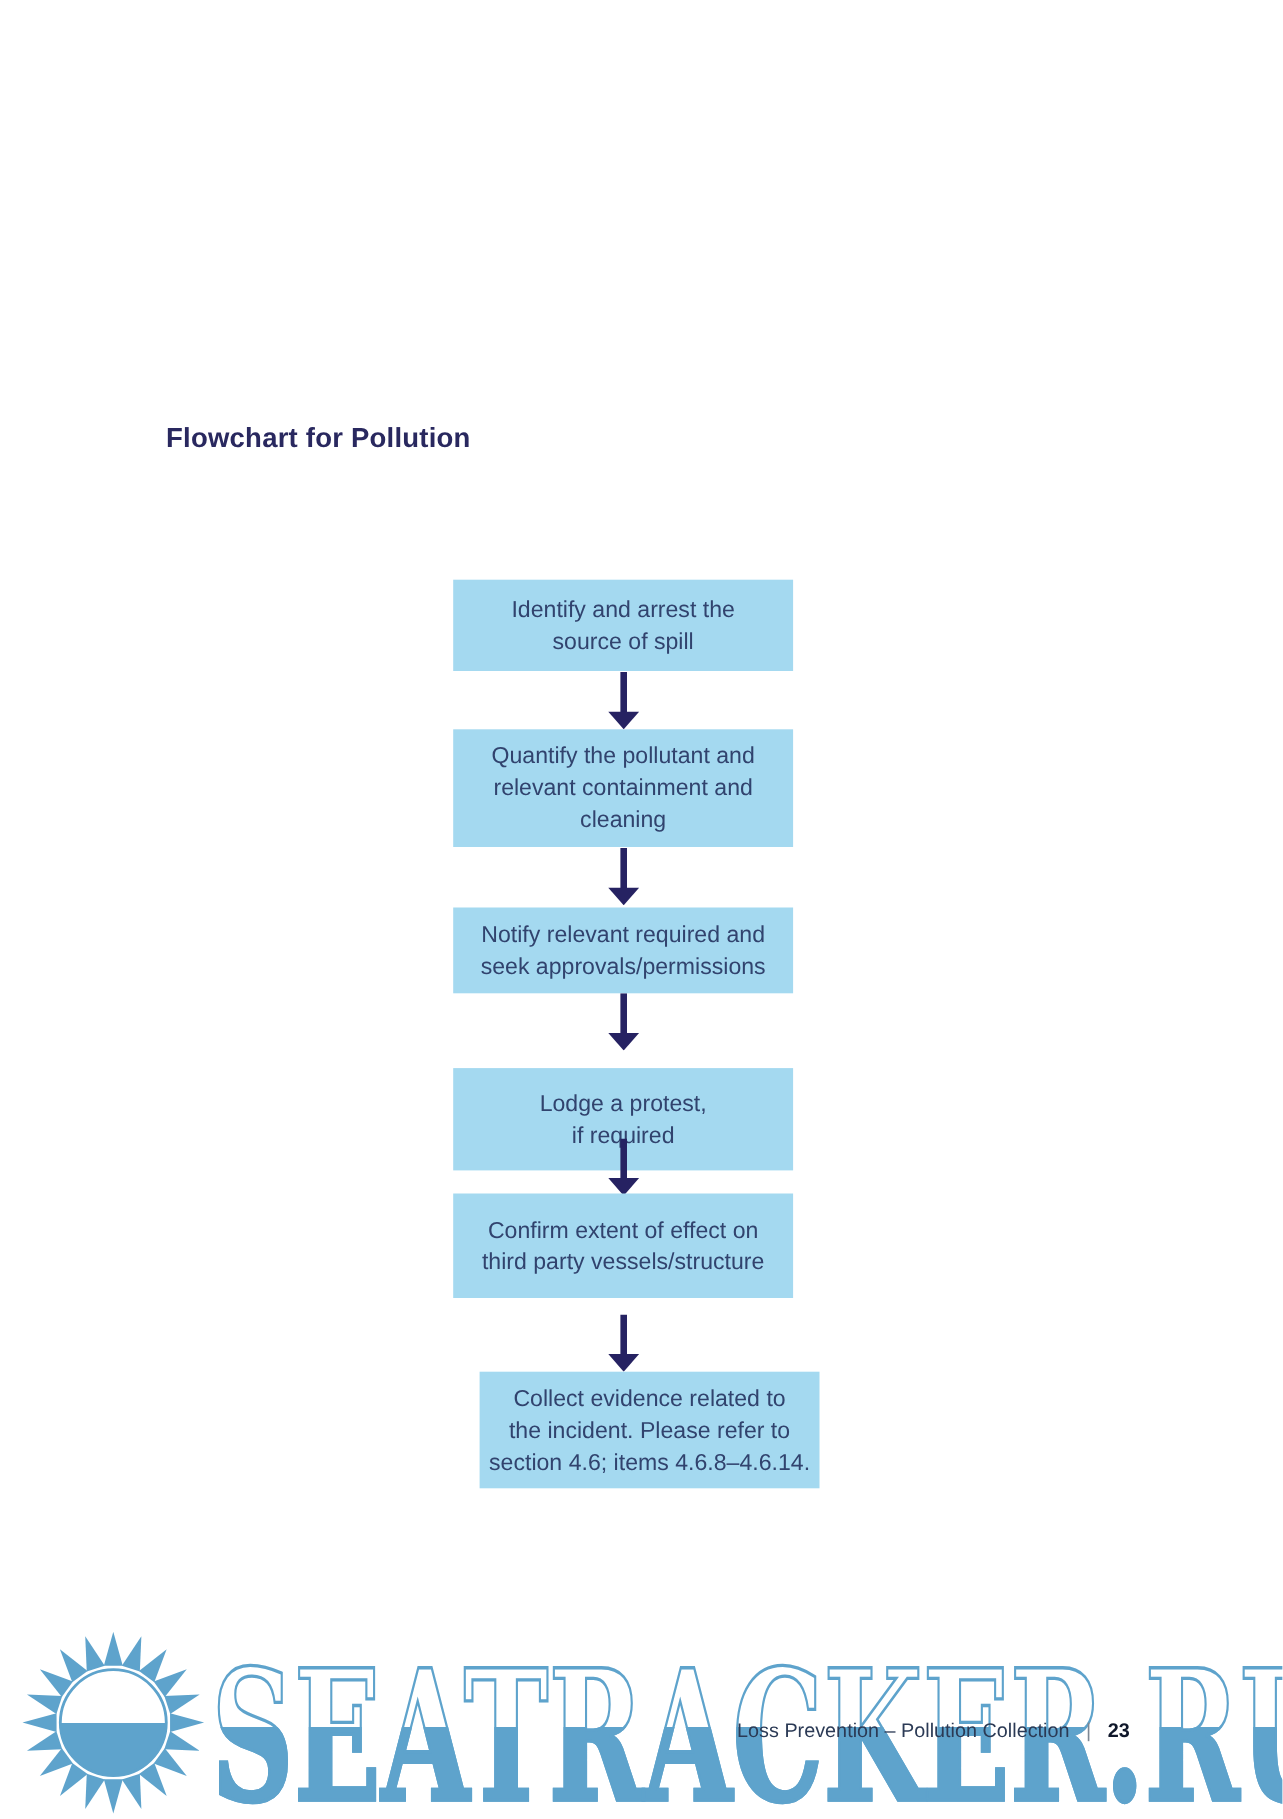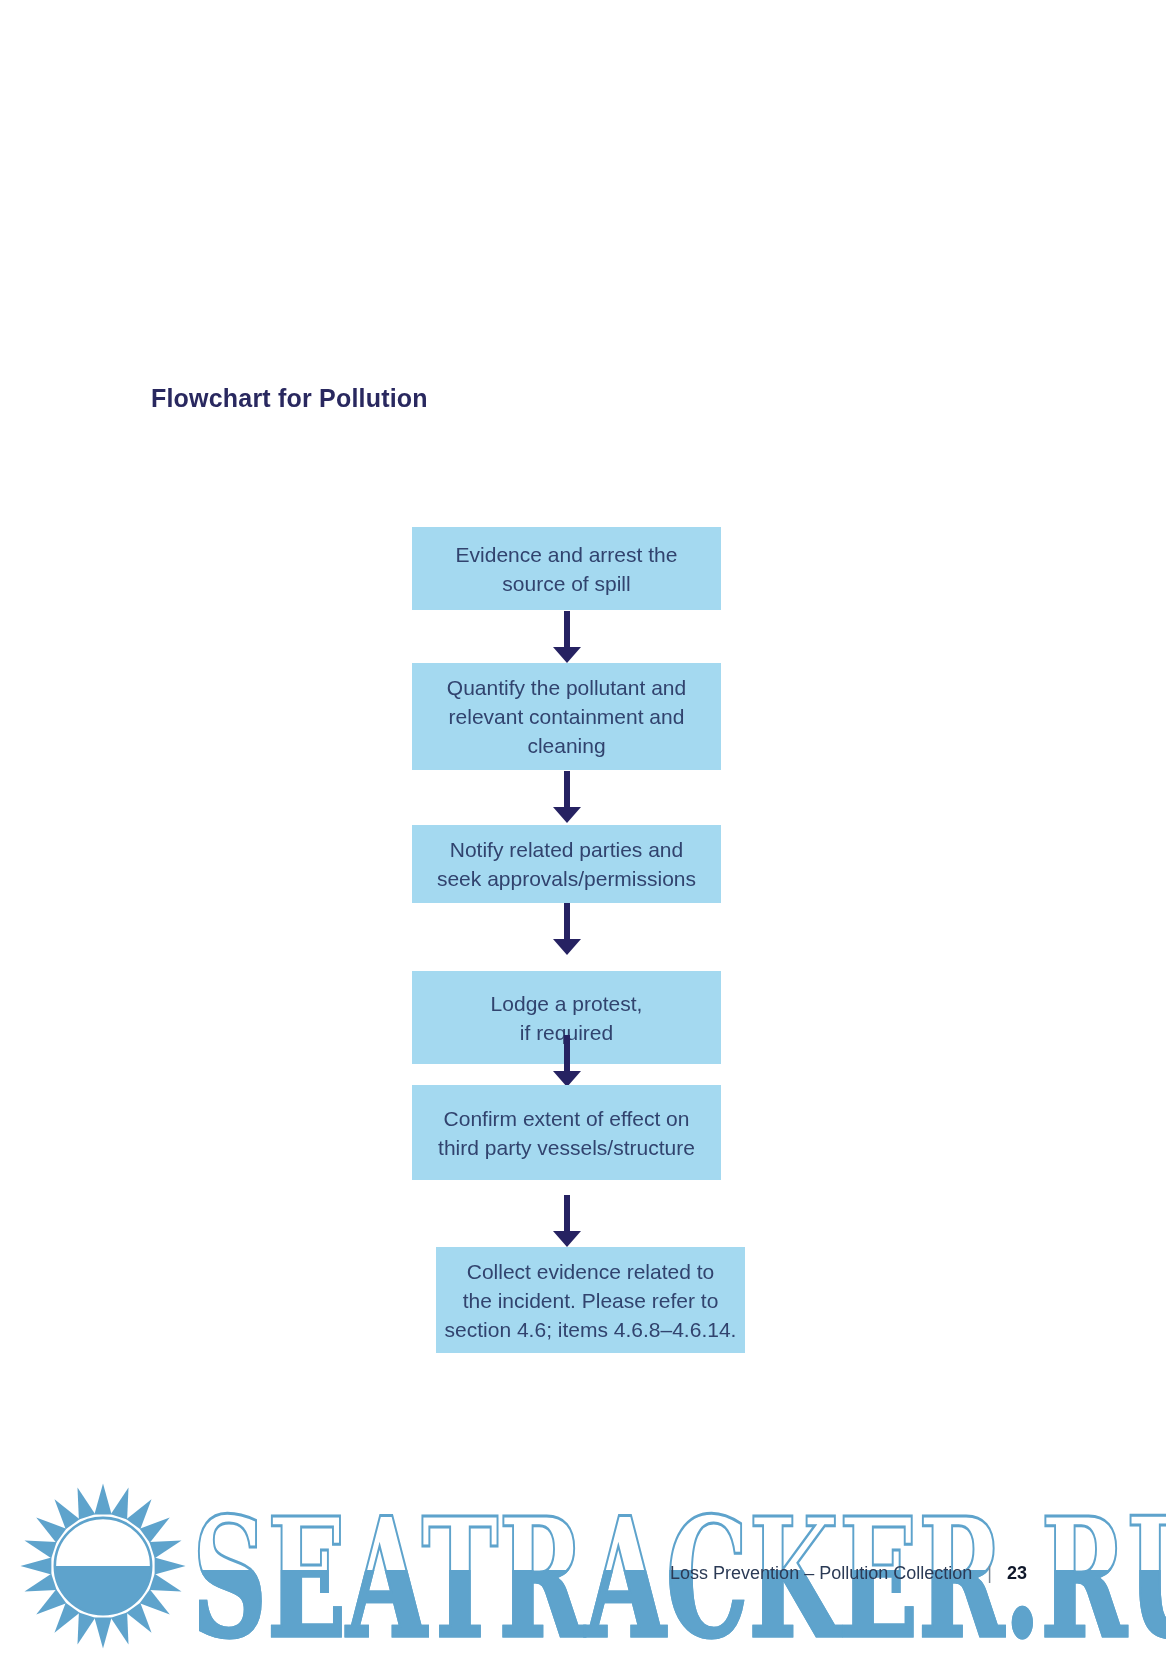--- a/index.html
+++ b/index.html
@@ -108,38 +108,38 @@
   }
 </style>
 </head>
 <body>
 
 <div class="page">
 
   <h1 class="title">Flowchart for Pollution</h1>
 
   <div>
-    <div class="step-box box1">Evidence and arrest the
+    <div class="step-box box1">Identify and arrest the
 source of spill</div>
 
     <svg class="arrow a1" viewBox="0 0 30 52">
       <line x1="15" y1="0" x2="15" y2="38" stroke="#262262" stroke-width="6"></line>
       <polygon points="1,36 29,36 15,52" fill="#262262"></polygon>
     </svg>
 
     <div class="step-box box2">Quantify the pollutant and
 relevant containment and
 cleaning</div>
 
     <svg class="arrow a2" viewBox="0 0 30 52">
       <line x1="15" y1="0" x2="15" y2="38" stroke="#262262" stroke-width="6"></line>
       <polygon points="1,36 29,36 15,52" fill="#262262"></polygon>
     </svg>
 
-    <div class="step-box box3">Notify related parties and
+    <div class="step-box box3">Notify relevant required and
 seek approvals/permissions</div>
 
     <svg class="arrow a3" viewBox="0 0 30 52">
       <line x1="15" y1="0" x2="15" y2="38" stroke="#262262" stroke-width="6"></line>
       <polygon points="1,36 29,36 15,52" fill="#262262"></polygon>
     </svg>
 
     <div class="step-box box4">Lodge a protest,
 if required</div>
 

